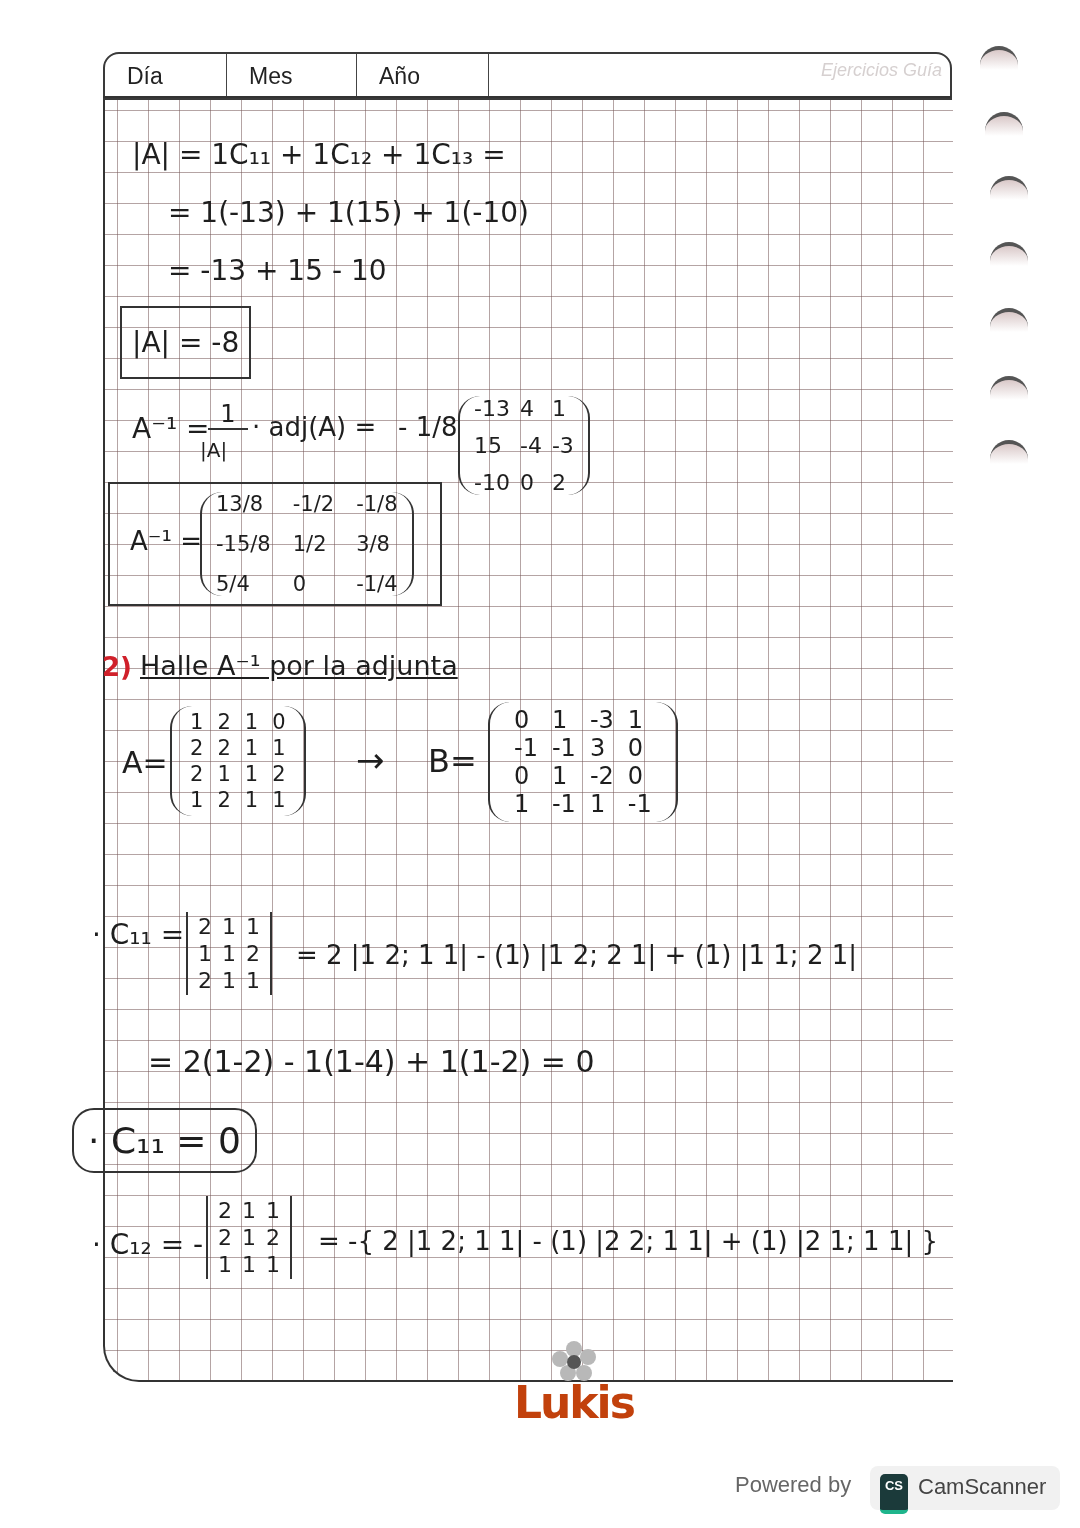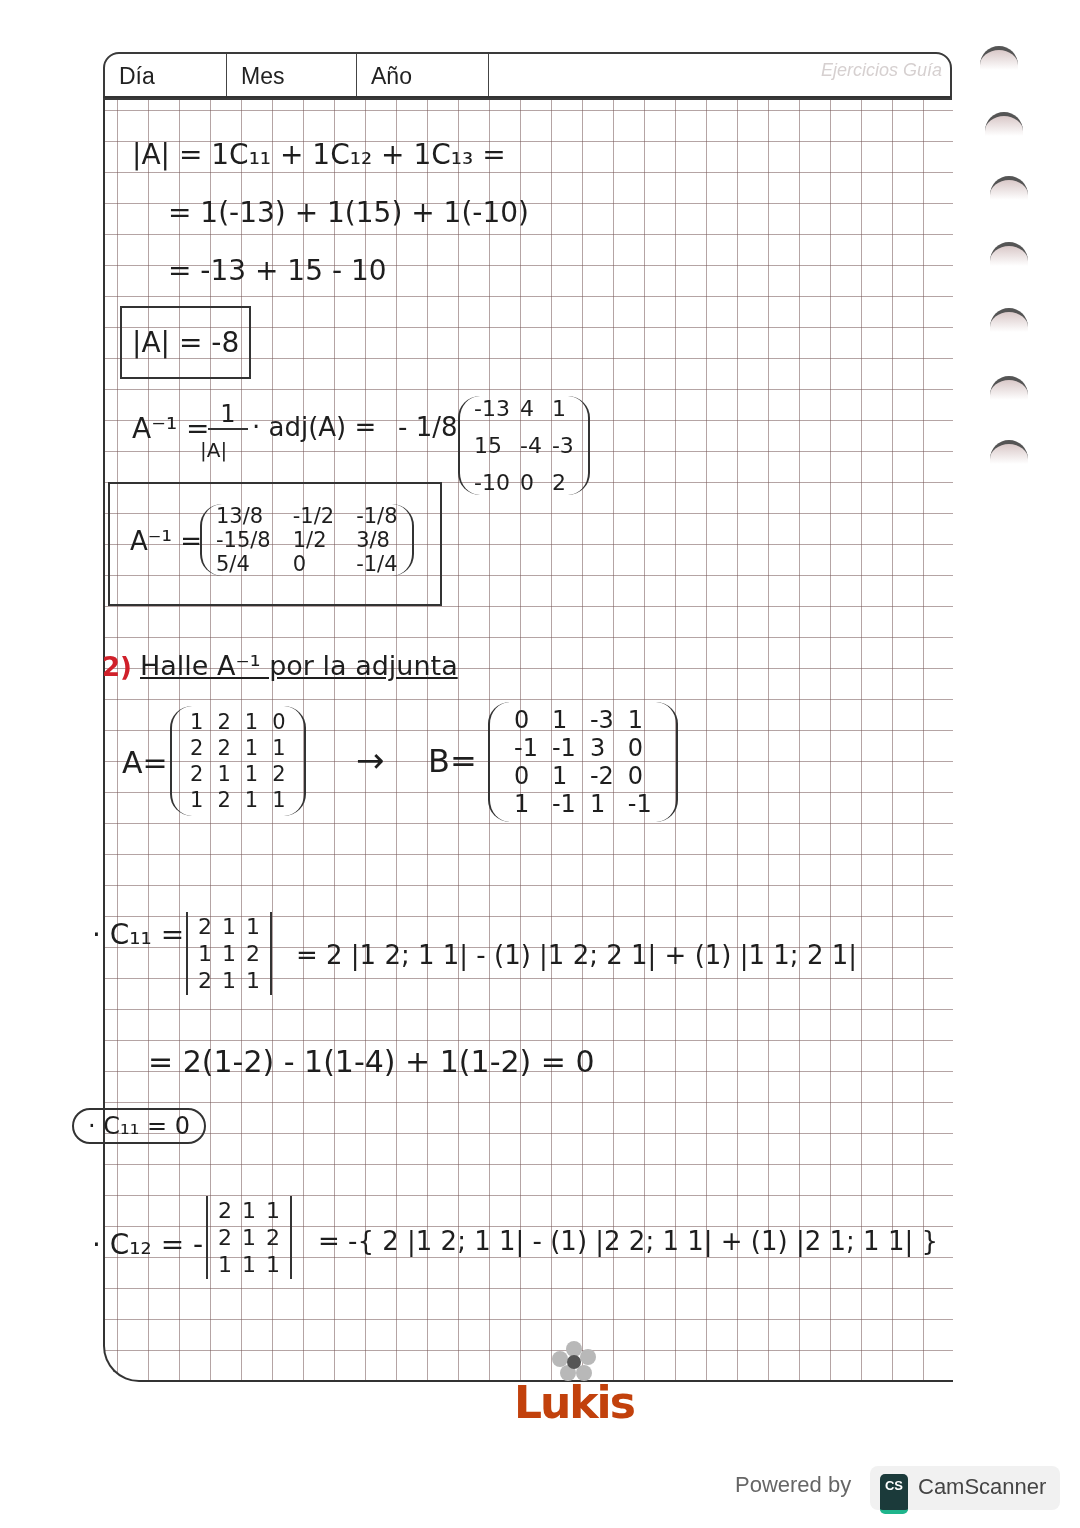--- a/index.html
+++ b/index.html
@@ -1,21 +1,21 @@
 <!DOCTYPE html>
 <html><head>
 <meta charset="utf-8">
 <style>
   html, body { margin:0; padding:0; }
   body { width:1080px; height:1528px; background:#ffffff; position:relative; overflow:hidden;
          font-family:"Liberation Sans", sans-serif; color:#2a2a2a; }
   .header-box { position:absolute; left:103px; top:52px; width:845px; height:44px;
                 border:2px solid #3a3a3a; border-radius:16px 16px 0 0; border-bottom:2px solid #3a3a3a; }
   .hcell { position:absolute; top:0; height:44px; border-right:1.5px solid #444; box-sizing:border-box;
-           font-size:23px; line-height:44px; padding-left:14px; color:#222; }
+           font-size:23px; line-height:44px; padding-left:22px; color:#222; }
   .faint-heading { position:absolute; right:8px; top:6px; font-size:18px; color:#d6d0d0; font-style:italic; }
   .sheet { position:absolute; left:103px; top:100px; width:848px; height:1280px;
            border-left:2px solid #333; border-bottom:2px solid #333; border-bottom-left-radius:36px;
            background-color:#fff;
            background-image:
              linear-gradient(to right, rgba(120,90,90,0.55) 1px, transparent 1px),
              linear-gradient(to bottom, rgba(120,90,90,0.55) 1px, transparent 1px);
            background-size:31px 31px; background-position:12px 10px; }
   .sheet-top { position:absolute; left:103px; top:96px; width:848px; height:2px; background:#333; }
   .hw { position:absolute; font-family:"DejaVu Sans", sans-serif; color:#1e1e1e; white-space:nowrap; }
@@ -76,21 +76,21 @@
   <span>15</span>
   <span>-4</span>
   <span>-3</span>
   <span>-10</span>
   <span>0</span>
   <span>2</span>
 </div>
 
 <div style="position:absolute;left:108px;top:482px;width:330px;height:120px;border:2px solid #333;">
   <div class="hw" style="left:20px;top:42px;font-size:26px;">A⁻¹ =</div>
-  <div class="matrix paren" style="left:90px;top:20px;grid-template-columns:repeat(3,auto);font-size:21px;gap:0 22px;">
+  <div class="matrix paren" style="left:90px;top:8px;grid-template-columns:repeat(3,auto);font-size:21px;gap:16px 22px;">
     <span>13/8</span>
     <span>-1/2</span>
     <span>-1/8</span>
     <span>-15/8</span>
     <span>1/2</span>
     <span>3/8</span>
     <span>5/4</span>
     <span>0</span>
     <span>-1/4</span>
   </div>
@@ -146,21 +146,21 @@
   <span>1</span>
   <span>1</span>
   <span>1</span>
   <span>2</span>
   <span>2</span>
   <span>1</span>
   <span>1</span>
 </div>
 <div class="hw" style="left:296px;top:940px;font-size:26px;">= 2 |1 2; 1 1| - (1) |1 2; 2 1| + (1) |1 1; 2 1|</div>
 <div class="hw" style="left:148px;top:1044px;font-size:30px;">= 2(1-2) - 1(1-4) + 1(1-2) = 0</div>
-<div class="hw" style="left:72px;top:1108px;font-size:24px;border:2px solid #333;border-radius:22px;padding:2px 14px;">· C₁₁ = 0</div>
+<div class="hw" style="left:72px;top:1108px;font-size:36px;border:2px solid #333;border-radius:22px;padding:10px 14px;">· C₁₁ = 0</div>
 
 <div class="hw" style="left:92px;top:1200px;font-size:28px;margin-top:28px;">· C₁₂ = -</div>
 <div class="matrix det" style="left:206px;top:1196px;grid-template-columns:repeat(3,auto);font-size:22px;gap:2px 10px;padding:2px 10px;">
   <span>2</span>
   <span>1</span>
   <span>1</span>
   <span>2</span>
   <span>1</span>
   <span>2</span>
   <span>1</span>

